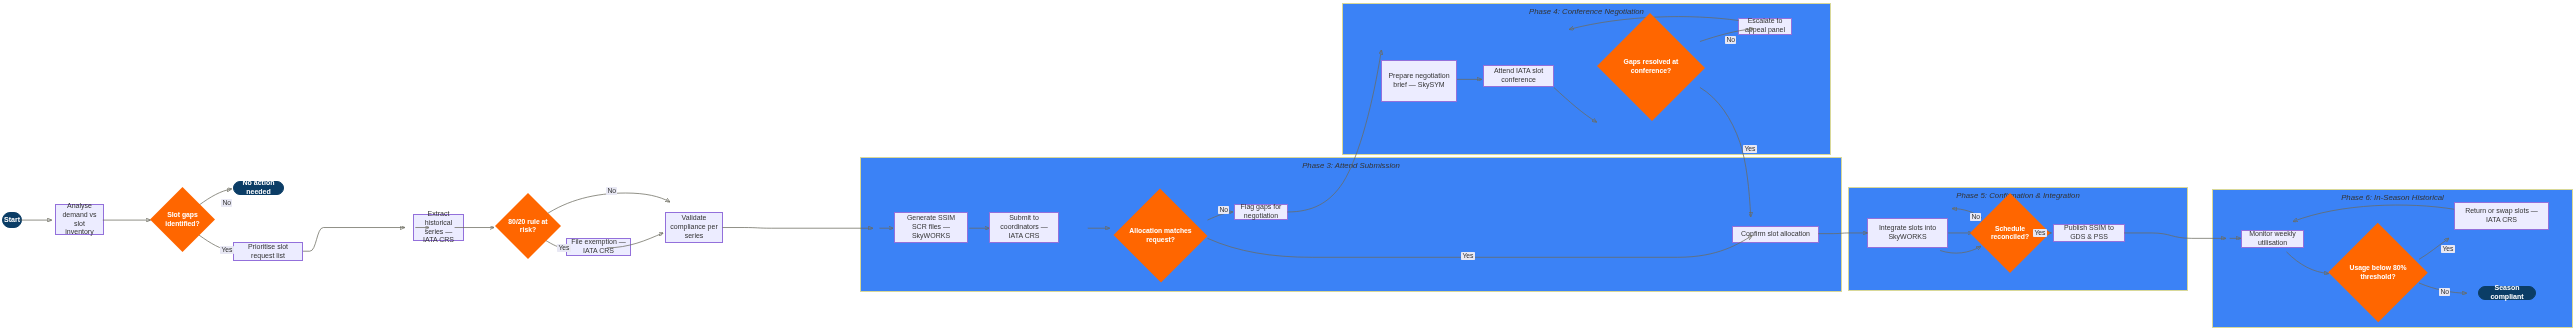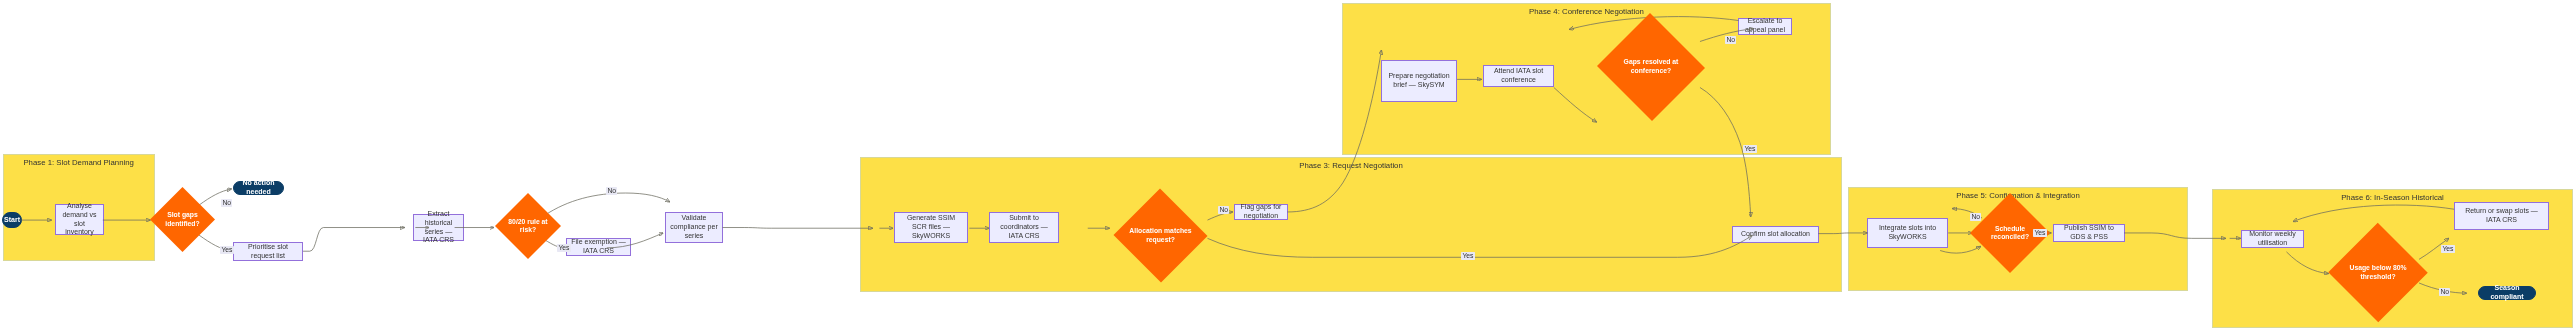--- a/index.html
+++ b/index.html
@@ -15,23 +15,24 @@
     position: relative;
     width: 2576px;
     height: 336px;
     background: #ffffff;
     overflow: hidden;
   }
 
   
   .phase {
     position: absolute;
-    background: #fde047;
+    background: #3b82f6;
     border: 0.7px solid #d8d898;
     box-sizing: border-box;
+    font-style: italic;
   }
   .phase-title {
     position: absolute;
     top: 3.4px;
     left: 0;
     right: 0;
     text-align: center;
     font-size: 7.8px;
     color: #333333;
     font-family: "Liberation Sans", sans-serif;
@@ -115,27 +116,24 @@
     pointer-events: none;
     z-index: 2;
   }
   #edges path { fill: none; stroke: #6b6b5e; stroke-width: 1.1px; }
 </style>
 </head>
 <body>
 
 <div id="canvas">
 
-  <div class="phase" style="left:2.7px; top:154px; width:152px; height:107px;">
-    <div class="phase-title">Phase 1: Slot Demand Planning</div>
-  </div>
 
 
   <div class="phase" style="left:860px; top:157px; width:982px; height:135px;">
-    <div class="phase-title">Phase 3: Request Negotiation</div>
+    <div class="phase-title">Phase 3: Attend Submission</div>
   </div>
 
   <div class="phase" style="left:1342px; top:2.7px; width:489px; height:152px;">
     <div class="phase-title">Phase 4: Conference Negotiation</div>
   </div>
 
   <div class="phase" style="left:1848px; top:187px; width:340px; height:104px;">
     <div class="phase-title">Phase 5: Confirmation &amp; Integration</div>
   </div>
 

